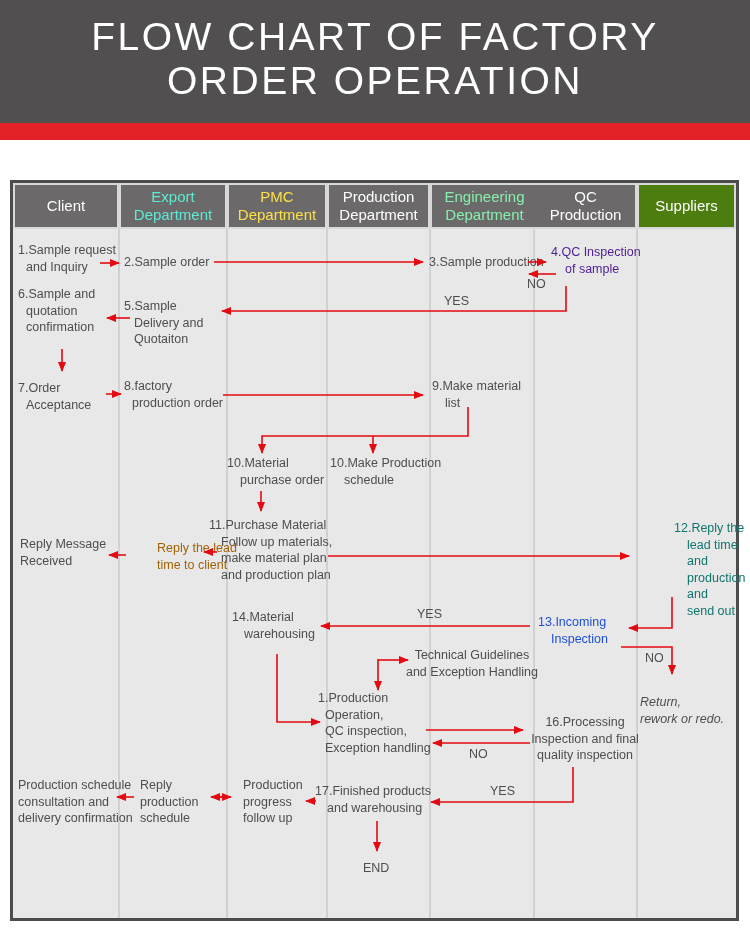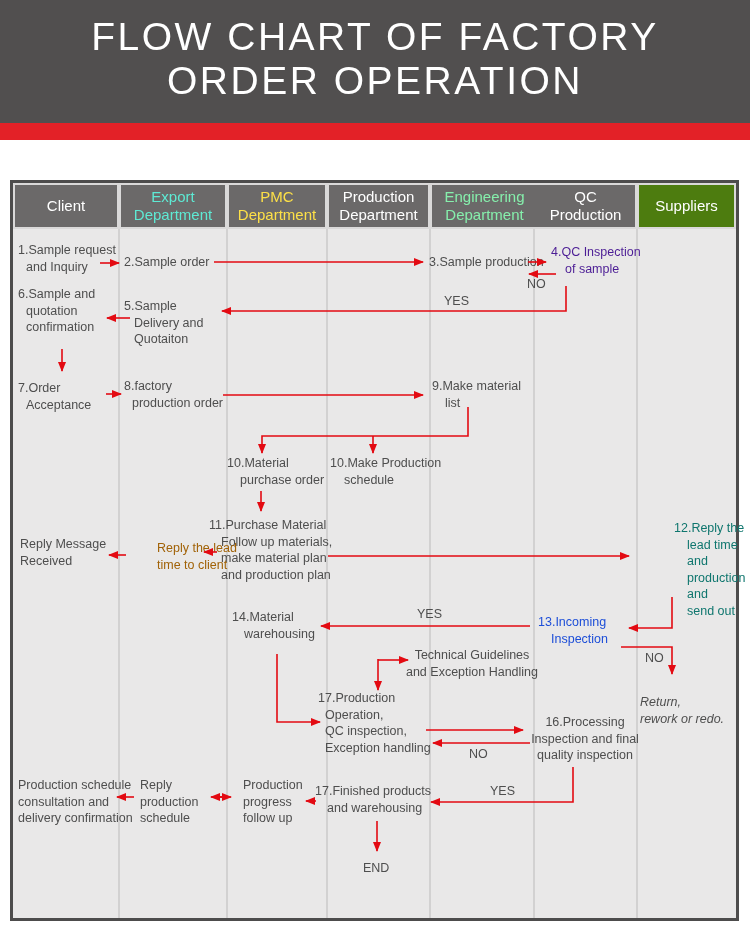--- a/index.html
+++ b/index.html
@@ -97,21 +97,21 @@
       <div class="node" style="left: 538px; top: 614px; color: #1d4ed8; padding-left: 13px; text-indent: -13px;">13.Incoming
 Inspection</div>
       <div class="node" style="left: 417px; top: 606px; color: rgb(78, 78, 78);">YES</div>
       <div class="node" style="left: 645px; top: 650px; color: rgb(78, 78, 78);">NO</div>
       <div class="node" style="left: 232px; top: 609px; color: rgb(78, 78, 78); padding-left: 12px; text-indent: -12px;">14.Material
 warehousing</div>
       <div class="node" style="left: 404px; top: 647px; color: rgb(78, 78, 78); width: 136px; text-align: center;">Technical Guidelines
 and Exception Handling</div>
       <div class="node" style="left: 640px; top: 694px; color: rgb(78, 78, 78); font-style: italic;">Return,
 rework or redo.</div>
-      <div class="node" style="left: 318px; top: 690px; color: rgb(78, 78, 78); padding-left: 7px; text-indent: -7px;">17.Production
+      <div class="node" style="left: 318px; top: 690px; color: rgb(78, 78, 78); padding-left: 7px; text-indent: -7px;">1.Production
 Operation,
 QC inspection,
 Exception handling</div>
       <div class="node" style="left: 528px; top: 714px; color: rgb(78, 78, 78); width: 114px; text-align: center;">16.Processing
 Inspection and final
 quality inspection</div>
       <div class="node" style="left: 469px; top: 746px; color: rgb(78, 78, 78);">NO</div>
       <div class="node" style="left: 490px; top: 783px; color: rgb(78, 78, 78);">YES</div>
       <div class="node" style="left: 315px; top: 783px; color: rgb(78, 78, 78); padding-left: 12px; text-indent: -12px;">17.Finished products
 and warehousing</div>

